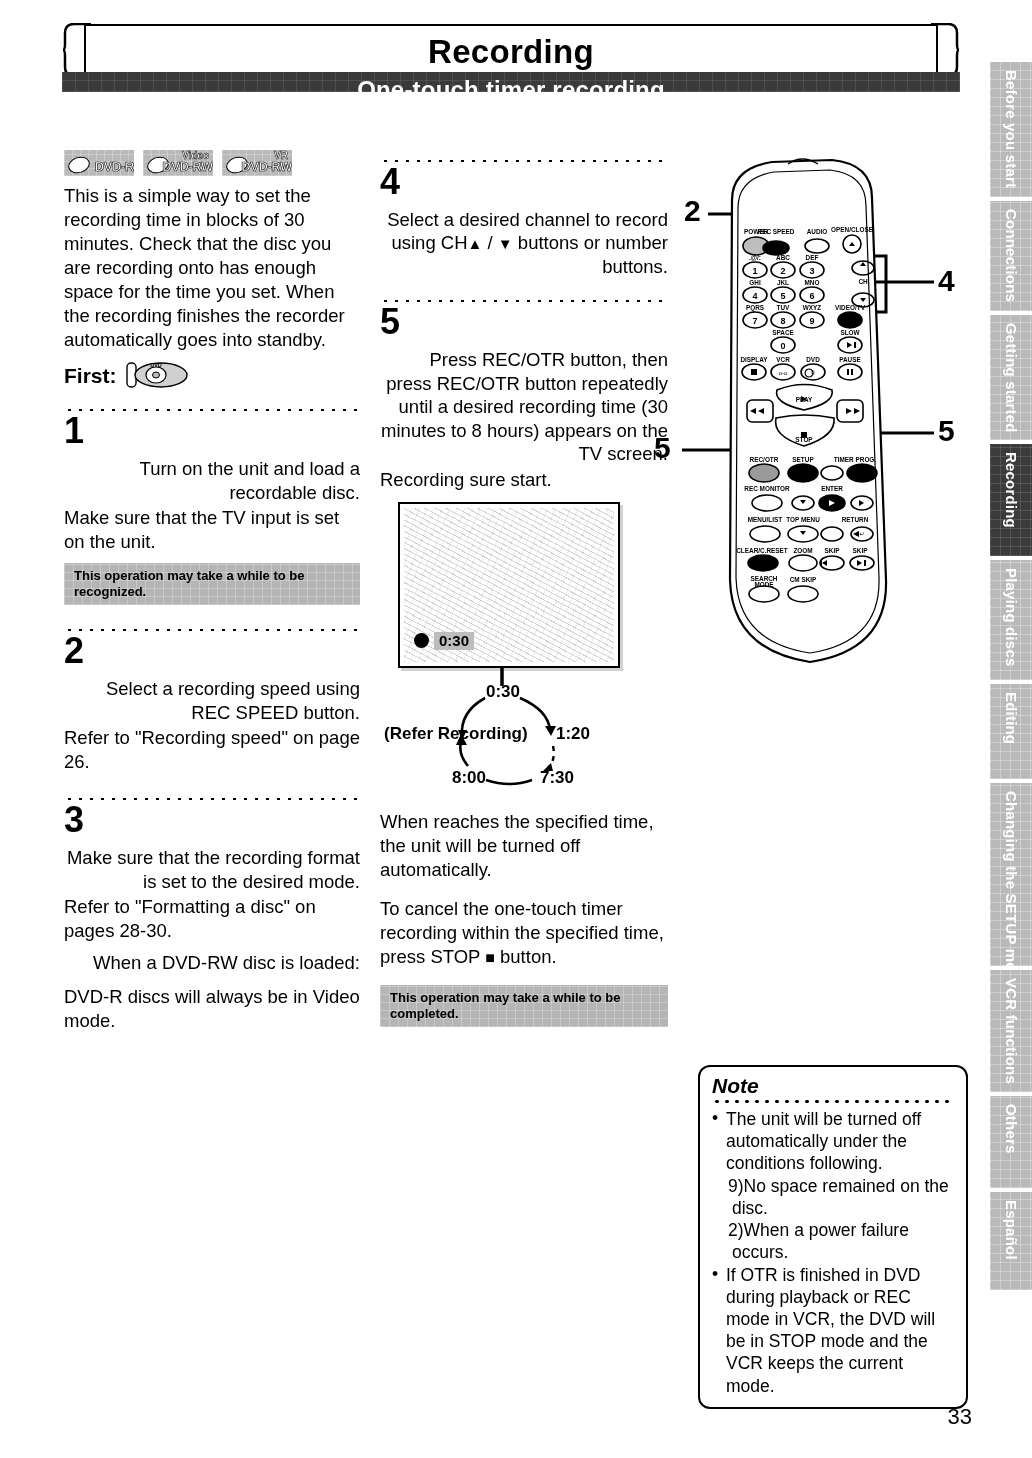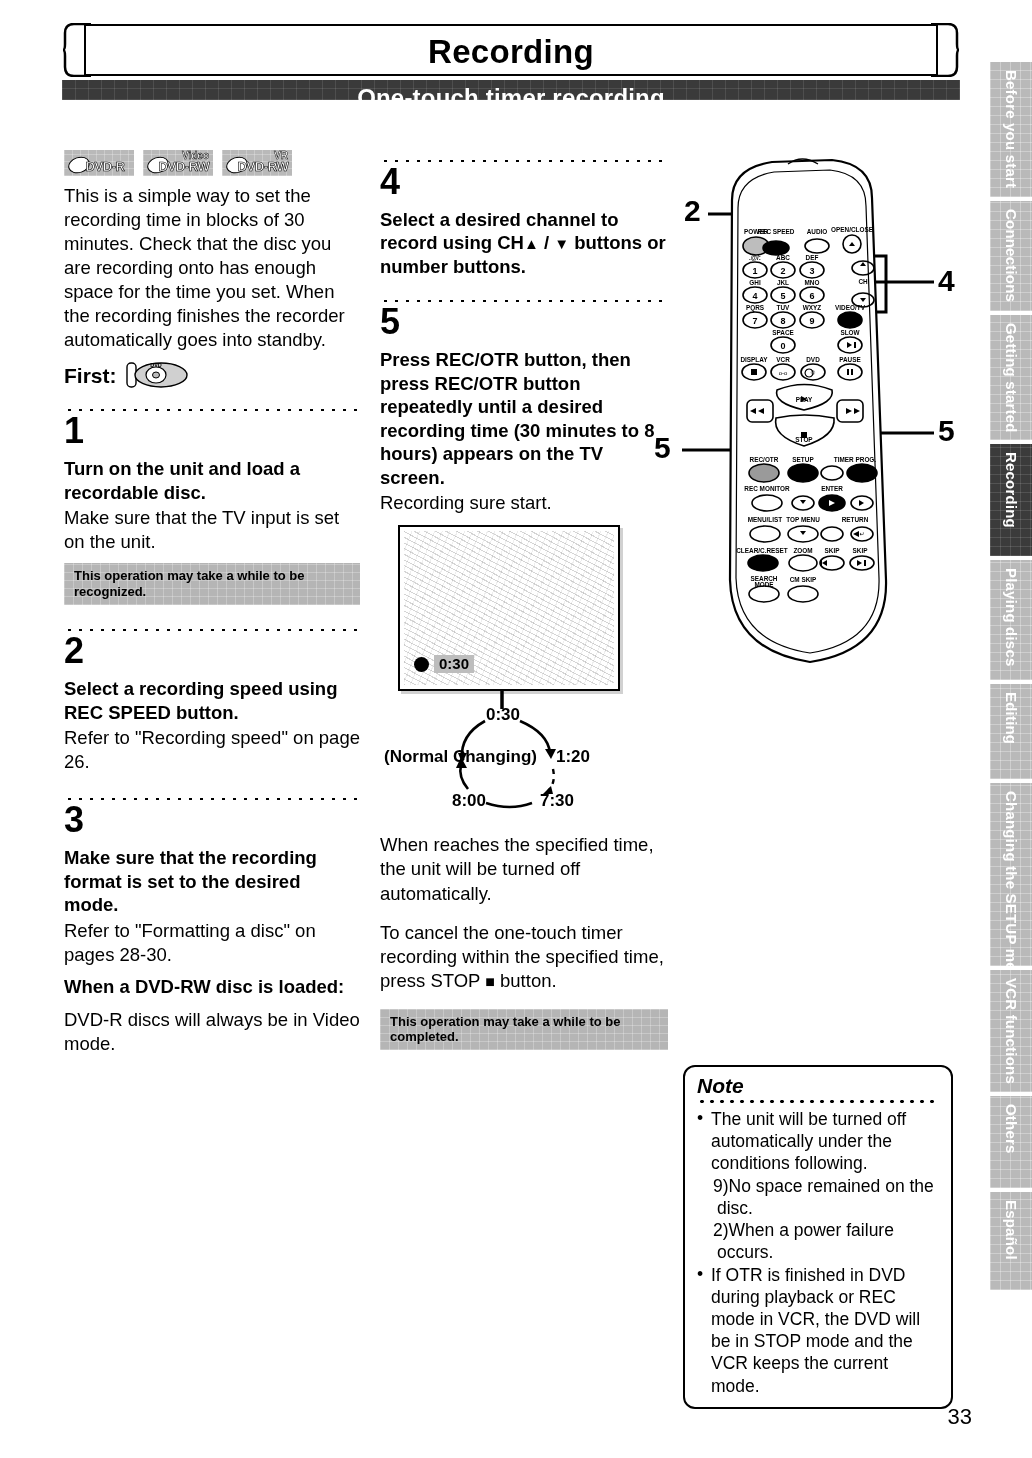--- a/index.html
+++ b/index.html
@@ -13,53 +13,53 @@
   .hdr-wrap{position:absolute;left:62px;top:24px;width:898px;height:52px;}
   .hdr-box{position:absolute;left:22px;top:0;width:854px;height:52px;
     border:2.5px solid #000;background:#fff;box-sizing:border-box;}
   .hdr-title{position:absolute;left:0;top:0;width:100%;height:52px;
     display:flex;align-items:center;justify-content:center;
     font-size:33px;font-weight:bold;letter-spacing:.3px;font-family:"Liberation Sans",sans-serif;}
   .brace{position:absolute;top:-1px;width:30px;height:54px;}
   .brace svg{display:block;}
   .brace-l{left:0;} .brace-r{right:0;}
 
-  .subbar{position:absolute;left:62px;top:80px;width:898px;height:20px;
+  .subbar{position:absolute;left:62px;top:72px;width:898px;height:20px;
     background:#3a3a3a;
     background-image:
       repeating-linear-gradient(0deg, rgba(255,255,255,.10) 0 1px, transparent 1px 11px),
       repeating-linear-gradient(90deg, rgba(255,255,255,.10) 0 1px, transparent 1px 13px);
   }
   .subbar-txt{position:absolute;left:0;top:0;width:100%;height:36px;
     display:flex;align-items:center;justify-content:center;
     color:#fff;font-size:24px;font-weight:bold;letter-spacing:.2px;}
 
   
   .col{position:absolute;top:150px;}
   .col1{left:64px;width:296px;}
   .col2{left:380px;width:288px;}
 
   .dotrule{height:4px;margin:14px 0 2px 0;
     background-image:radial-gradient(circle, #000 1.7px, transparent 2px);
     background-size:11px 5px;background-repeat:repeat-x;background-position:0 1px;}
 
   .stepnum{font-size:36px;font-weight:bold;line-height:1.0;margin:2px 0 8px 0;}
-  h4.steptitle{font-size:18.5px;font-weight:bold;line-height:1.27;margin:0 0 2px 0;}
+  h4.steptitle{font-size:18.5px;font-weight:normal;line-height:1.27;margin:0 0 2px 0;text-align:right;}
   p.body{font-size:18.5px;line-height:1.30;margin:0 0 0 0;font-weight:400;}
   .gap{height:15px;}
   .gap-sm{height:8px;}
   .gap-lg{height:24px;}
 
   
   .logos{display:flex;gap:9px;margin-bottom:8px;}
   .logo{width:70px;height:26px;background:#b9b9b9;position:relative;
     background-image:
       repeating-linear-gradient(0deg, rgba(255,255,255,.25) 0 1px, transparent 1px 7px),
       repeating-linear-gradient(90deg, rgba(255,255,255,.25) 0 1px, transparent 1px 8px);
-    display:flex;align-items:flex-end;justify-content:center;overflow:hidden;}
+    display:flex;align-items:flex-end;justify-content:flex-end;overflow:hidden;}
   .logo .disc{position:absolute;left:4px;bottom:3px;width:20px;height:14px;
     border-radius:50%;background:#fff;border:1.6px solid #000;transform:rotate(-18deg);}
   .logo .lbl{position:relative;font-size:13px;font-weight:bold;line-height:1;
     padding-bottom:3px;padding-left:12px;
     -webkit-text-stroke:.6px #000;color:#fff;letter-spacing:-.4px;}
   .logo .sup{position:absolute;right:4px;top:1px;font-size:10px;font-weight:bold;
     color:#fff;-webkit-text-stroke:.5px #000;line-height:1;}
 
   .firstline{display:flex;align-items:center;gap:8px;margin-top:7px;}
   .firstline .flabel{font-size:21px;font-weight:bold;}
@@ -227,21 +227,21 @@
         <path d="M163 78 Q166 92 158 100" stroke="#000" stroke-width="2.4" fill="none" stroke-dasharray="5 5"></path>
         <polygon points="153,103 161,95 163,103" fill="#000"></polygon>
         <path d="M78 98 Q68 86 71 74" stroke="#000" stroke-width="2.6" fill="none"></path>
         <polygon points="71,66 66,77 77,77" fill="#000"></polygon>
         <path d="M96 112 Q120 120 142 112" stroke="#000" stroke-width="2.6" fill="none"></path>
       </svg>
       <span class="lab" style="left:96px;top:14px">0:30</span>
       <span class="lab" style="left:166px;top:56px">1:20</span>
       <span class="lab" style="left:150px;top:100px">7:30</span>
       <span class="lab" style="left:62px;top:100px">8:00</span>
-      <span class="lab" style="left:-6px;top:56px">(Normal Changing)</span>
+      <span class="lab" style="left:-6px;top:56px">(Refer Recording)</span>
     </div>
 
     <div class="gap-lg"></div>
     <p class="body">When reaches the specified time, the unit will be turned off automatically.</p>
     <div class="gap"></div>
     <p class="body"><span>To cancel the one-touch timer recording within the specified time, press STOP </span><span style="font-size:16px">■</span><span> button.</span></p>
     <div class="greybox" style="margin-top:16px">
       <span>This operation may take a while to be completed.</span>
     </div>
   </div>
@@ -407,21 +407,21 @@
         <text x="190" y="386">↵</text>
       </g>
     </svg>
 
     <span class="callout" style="left:12px;top:46px">2</span>
     <span class="callout" style="left:266px;top:116px">4</span>
     <span class="callout" style="left:266px;top:266px">5</span>
     <span class="callout" style="left:-18px;top:283px">5</span>
   </div>
 
-  <div style="position:absolute;left:683px;top:1065px;">
+  <div style="position:absolute;left:698px;top:1065px;">
     <div class="notebox">
       <div class="note-title">Note</div>
       <div class="note-dots"></div>
       <div class="note-li">
         <span class="b">•</span>
         <span>The unit will be turned off automatically under the conditions following.</span>
       </div>
       <div class="note-sub">9)No space remained on the disc.</div>
       <div class="note-sub">2)When a power failure occurs.</div>
       <div class="note-li">

